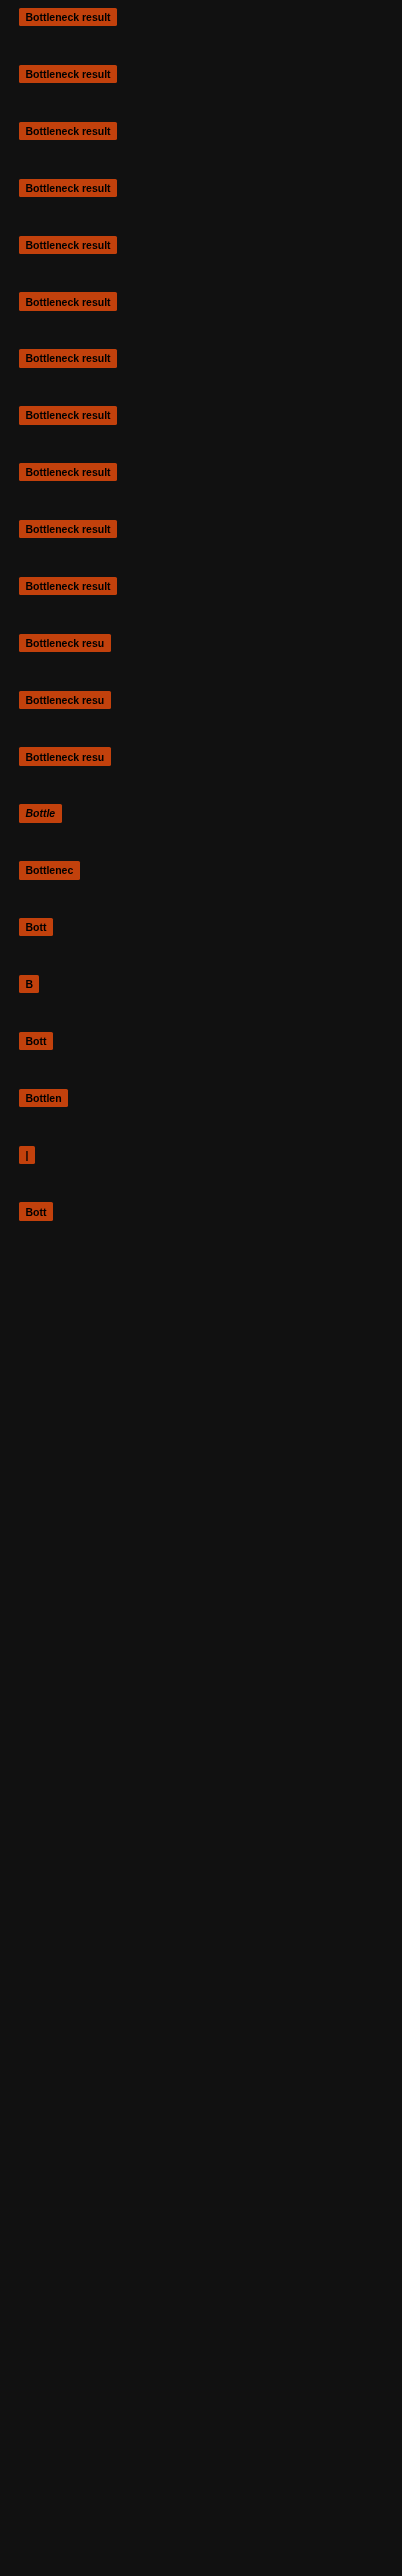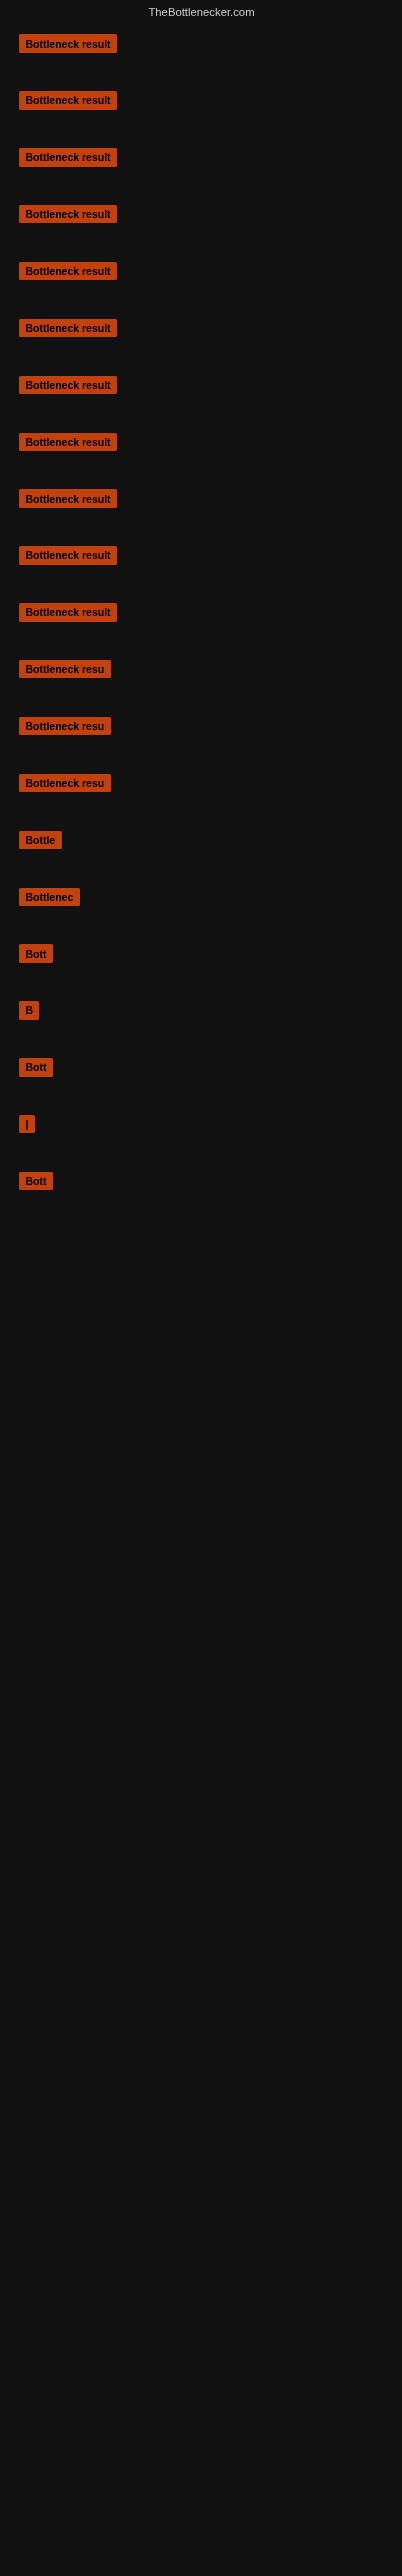--- a/index.html
+++ b/index.html
@@ -56,38 +56,35 @@
     .row-6  { margin-top: 22.5px; }
     .row-7  { margin-top: 22.5px; }
     .row-8  { margin-top: 22.5px; }
     .row-9  { margin-top: 22.5px; }
     .row-10 { margin-top: 22.5px; }
     .row-11 { margin-top: 22.5px; }
     .row-12 { margin-top: 22.5px; }
     .row-13 { margin-top: 22.5px; }
     .row-14 { margin-top: 22.5px; }
     .row-15 { margin-top: 22.5px; }
-    .row-16 { margin-top: 22.5px; }
+    .row-16 { margin-top: 22.5px; font-style: italic; }
     .row-17 { margin-top: 22.5px; }
     .row-18 { margin-top: 22.5px; }
     .row-19 { margin-top: 22.5px; }
     .row-20 { margin-top: 22.5px; }
     .row-21 { margin-top: 22.5px; }
     .row-22 { margin-top: 22.5px; }
     .row-23 { margin-top: 22.5px; }
     .row-24 { margin-top: 22.5px; }
     .row-25 { margin-top: 22.5px; }
   </style>
 </head>
 <body>
 
 <div>
-  <div class="site-header">
-    <span>TheBottlenecker.com</span>
-  </div>
 
   <div class="items-container">
 
   <div class="bottleneck-item row-1">
         <span class="bottleneck-badge">Bottleneck result</span>
       </div>
       <div class="bottleneck-item row-2">
         <span class="bottleneck-badge">Bottleneck result</span>
       </div>
       <div class="bottleneck-item row-3">
@@ -134,20 +131,23 @@
       </div>
       <div class="bottleneck-item row-18">
         <span class="bottleneck-badge">Bott</span>
       </div>
       <div class="bottleneck-item row-19">
         <span class="bottleneck-badge">B</span>
       </div>
       <div class="bottleneck-item row-20">
         <span class="bottleneck-badge">Bott</span>
       </div>
+      <div class="bottleneck-item row-22">
+        <span class="bottleneck-badge">Bottlen</span>
+      </div>
       <div class="bottleneck-item row-23">
         <span class="bottleneck-badge">|</span>
       </div>
       <div class="bottleneck-item row-24">
         <span class="bottleneck-badge">Bott</span>
       </div>
       <div class="bottleneck-item row-25"></div>
     </div>
 </div>
 

